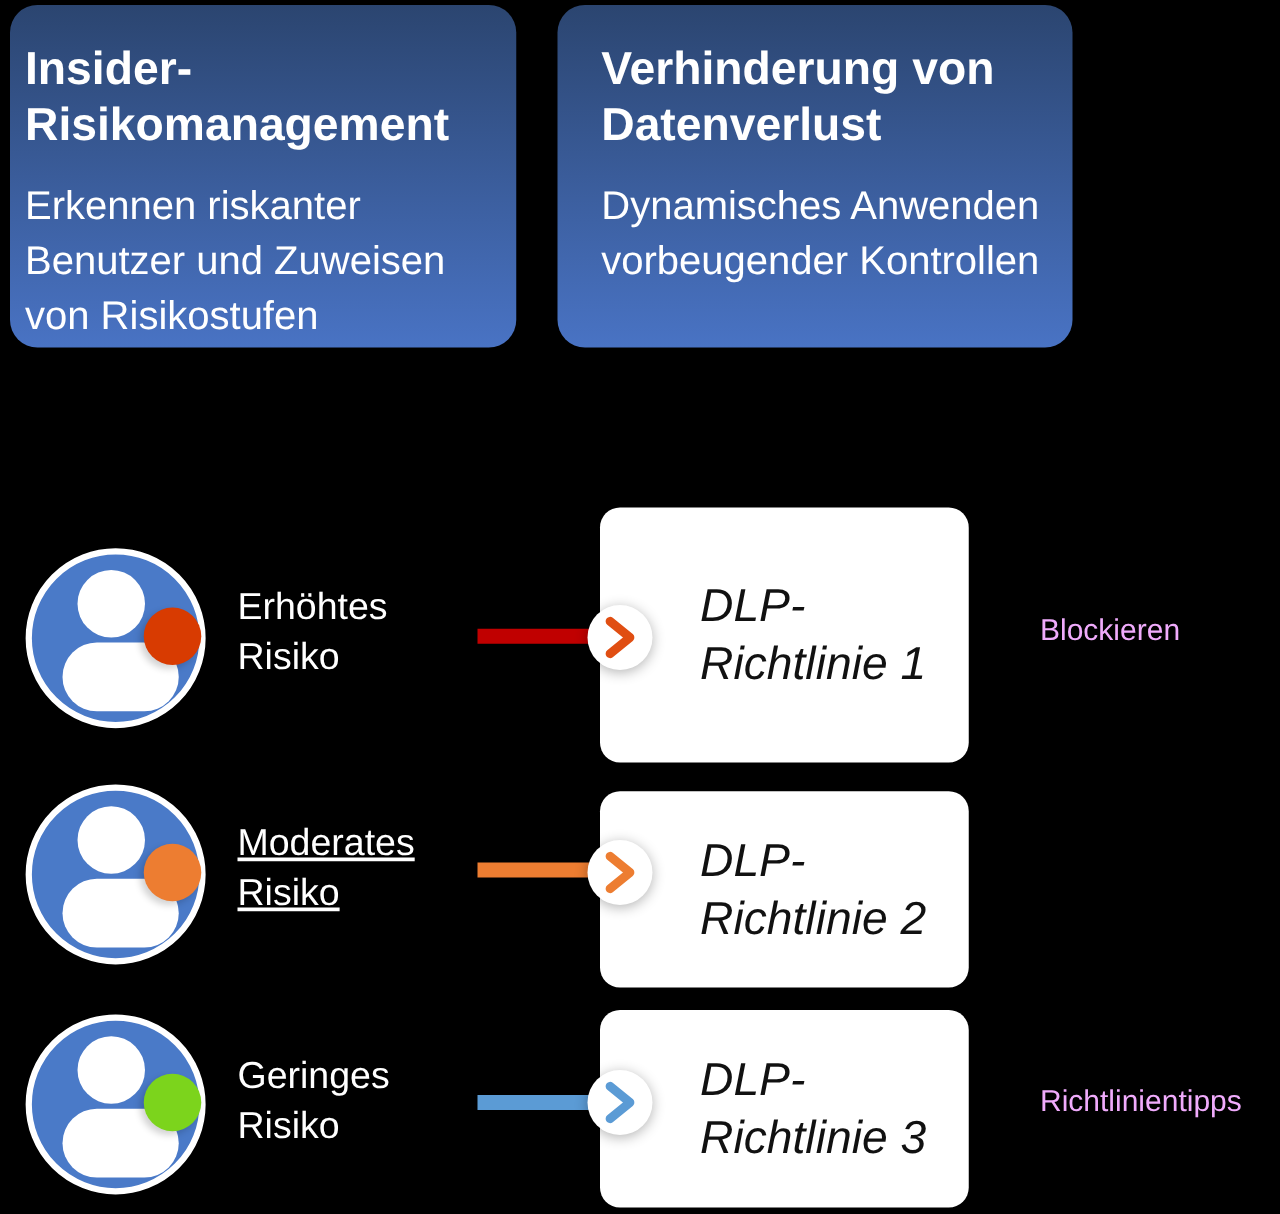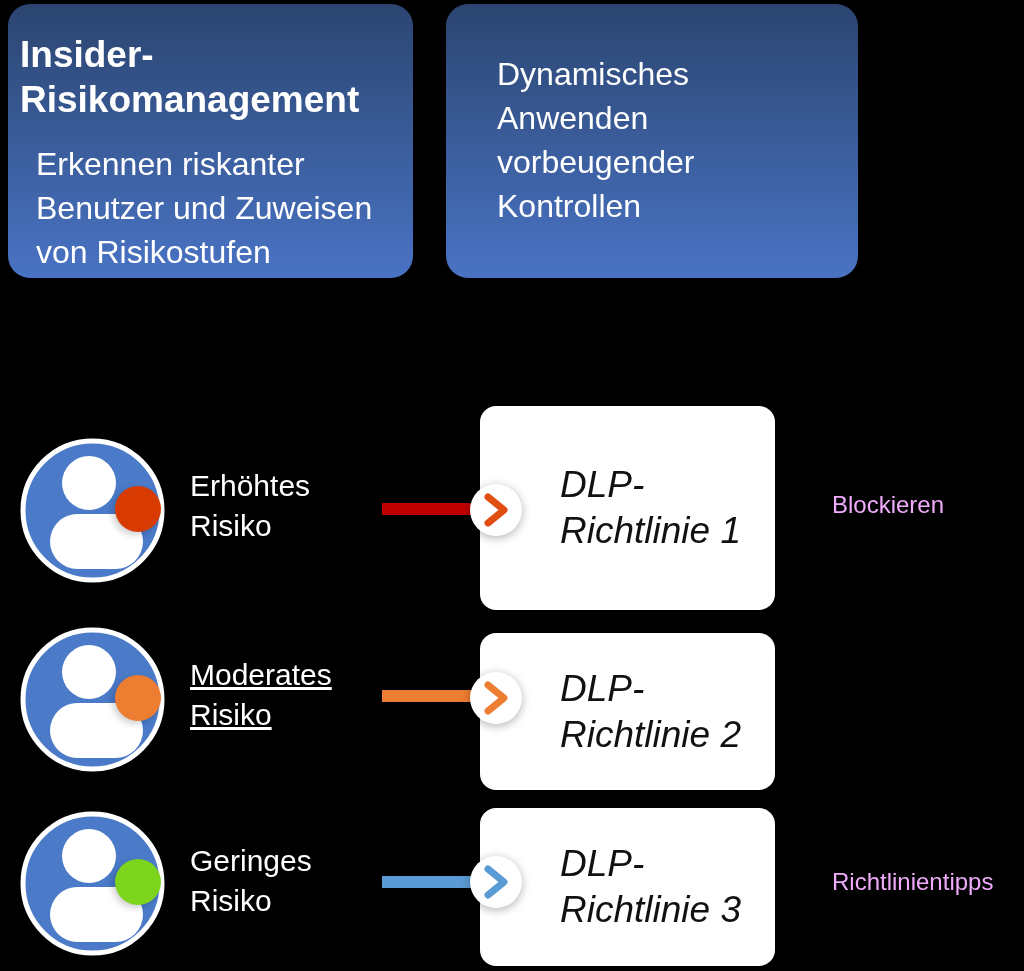--- a/index.html
+++ b/index.html
@@ -9,21 +9,21 @@
   }
   
   .card{
     position:absolute;top:4px;height:274px;border-radius:22px;
     color:#fff;box-sizing:border-box;padding:28px 22px 0 35px;
     background:linear-gradient(180deg,var(--gt,#2B4570) 0%,var(--gb,#4973C4) 100%);
   }
   .card-a{left:8px;width:405px;padding-left:12px;}
   .card-b{left:446px;width:412px;}
   .card h2{margin:0;font-size:37px;line-height:45px;font-weight:bold;}
-  .card p{margin:20px 0 0 16px;font-size:32px;line-height:44px;font-weight:normal;}
+  .card p{margin:20px 0 0 0;font-size:32px;line-height:44px;font-weight:normal;}
   
   .avatar{position:absolute;left:20px;width:145px;height:145px;}
   .avatar svg{display:block;width:145px;height:145px;}
   .dot{
     position:absolute;left:95px;top:48px;width:46px;height:46px;border-radius:50%;
     box-shadow:-3px 3px 6px rgba(0,0,0,0.18);
   }
   .risk-label{
     position:absolute;left:190px;width:185px;
     color:#fff;font-size:30px;line-height:40px;
@@ -52,20 +52,21 @@
 <body>
 
 <div class="stage">
 
   <section class="card card-a" style="--gt: #2B4570;">
     <h2>Insider-Risikomanagement</h2>
     <p>Erkennen riskanter Benutzer und Zuweisen von Risikostufen</p>
   </section>
 
   <section class="card card-b" style="--gb: #4973C4;">
+    <h2>Verhinderung von Datenverlust</h2>
     <p>Dynamisches Anwenden vorbeugender Kontrollen</p>
   </section>
 
   <div class="row">
     <div class="policy-box" style="top:406px;height:204px;">
       <span class="policy-text">DLP-Richtlinie 1</span>
     </div>
     <div class="connector" style="top: 503px; background-color: rgb(192, 0, 0);"></div>
     <div class="badge" style="top:484px;">
       <svg viewBox="0 0 52 52">

